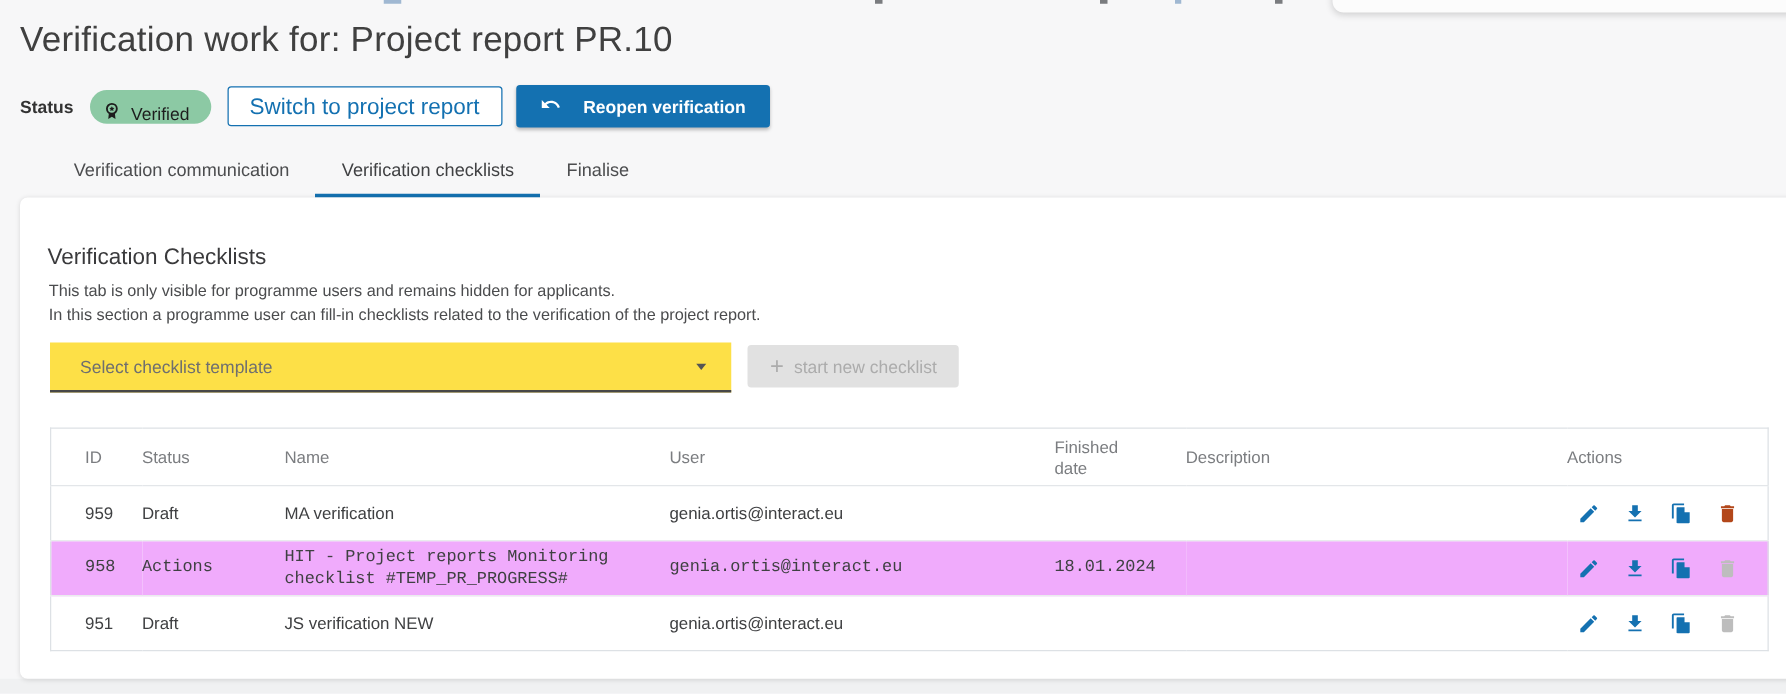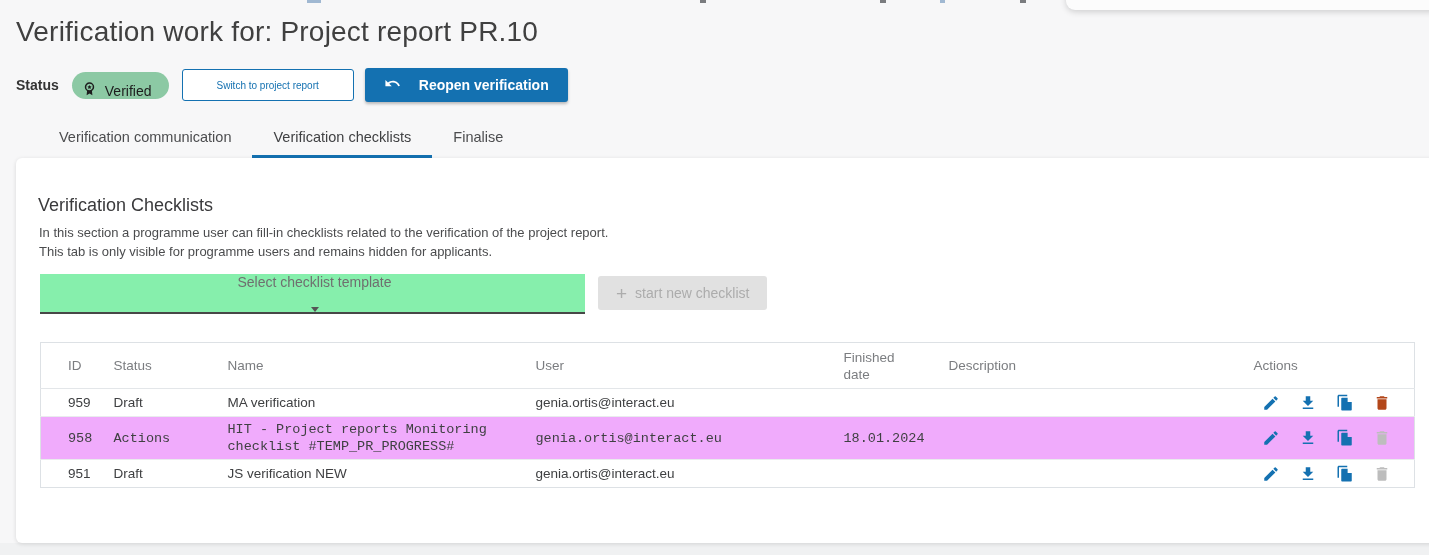--- a/index.html
+++ b/index.html
@@ -19,23 +19,23 @@
   .page-title { position:absolute; left:16px; top:16px; font-size:28px; color:#404040; letter-spacing:.2px; }
   .status-row { position:absolute; left:16px; top:68px; display:flex; align-items:center; height:34px; }
   .status-label { font-size:14px; font-weight:600; color:#333; margin-right:13px; }
   .badge {
     display:inline-flex; align-items:flex-end; gap:7px; height:27px;
     padding:0 17px 0 9px; border-radius:14px; background:var(--badge-green,#8cc9a4);
     color:#1d1d1d; font-size:14px; margin-right:13px;
   }
   .badge svg { display:block; }
   .btn-outline {
-    display:inline-flex; align-items:center; height:32px; padding:0 34px;
+    display:inline-flex; align-items:center; height:32px; padding:0 17px;
     background:#fff; border:1px solid var(--accent-blue,#1471b1); border-radius:3px;
-    color:var(--accent-blue,#1471b1); font-size:10px; margin-right:11px; cursor:pointer;
+    color:var(--accent-blue,#1471b1); font-size:18px; margin-right:11px; cursor:pointer;
     font-family:"Liberation Sans", sans-serif;
   }
   .btn-solid {
     display:inline-flex; align-items:center; gap:18px; height:34px; padding:0 19px;
     background:var(--accent-blue,#1471b1); border:none; border-radius:3px;
     color:#fff; font-size:14px; font-weight:700; cursor:pointer;
     box-shadow:0 2px 3px rgba(0,0,0,.25); font-family:"Liberation Sans", sans-serif;
   }
   .tabs { position:absolute; left:38px; top:118px; display:flex; height:40px; }
   .tab {
@@ -45,37 +45,37 @@
   .tab.active { border-bottom-color:var(--accent-blue,#1471b1); color:#404143; }
   .bottom-strip { position:absolute; left:0; top:543px; width:1429px; height:12px; background:#f0f1f2; }
   .panel {
     position:absolute; left:16px; top:158px; width:1421px; height:385px;
     background:#fff; border-radius:6px; box-shadow:0 1px 4px rgba(0,0,0,.13);
   }
   .section-heading { position:absolute; left:22px; top:37px; font-size:18px; color:#3a3a3c; }
   .section-desc { position:absolute; left:23px; top:66px; font-size:13px; color:#4b4c4e; line-height:18.5px; }
   .tpl-select {
     position:absolute; left:24px; top:116px; width:545px; height:40px;
-    background:#86efac; border:none; border-bottom:2px solid #474747;
-    display:flex; align-items:center; padding:0 20px 0 24px; cursor:pointer;flex-direction:column;
+    background:#fde047; border:none; border-bottom:2px solid #474747;
+    display:flex; align-items:center; padding:0 20px 0 24px; cursor:pointer;
   }
   .tpl-select .ph { flex:1; font-size:14px; color:#6f6f6f; }
   .caret-down { width:0; height:0; border-left:4px solid transparent; border-right:4px solid transparent; border-top:5px solid #555; }
   .start-btn {
     position:absolute; left:582px; top:118px; height:34px; padding:0 18px;
     background:#e1e1e1; border:none; border-radius:3px; display:inline-flex;
     align-items:center; gap:8px; color:#acacac; font-size:14px;
     font-family:"Liberation Sans", sans-serif;
   }
   .start-btn .plus { font-size:19px; line-height:1; font-weight:400; }
   .tbl-wrap { position:absolute; left:24px; top:184px; width:1375px; }
   table { border-collapse:collapse; table-layout:fixed; width:1375px; border:1px solid #dde1e5; }
   th { height:46px; font-weight:400; font-size:13.5px; color:#7b7d80; text-align:left;
        vertical-align:middle; padding:0 28px 0 0; line-height:17px; border-bottom:1px solid #e3e6e9; }
-  td { height:28px; font-size:13.5px; color:#3f4042; vertical-align:middle; padding:4px 30px 4px 0; line-height:17px; }
+  td { height:44px; font-size:13.5px; color:#3f4042; vertical-align:middle; padding:4px 30px 4px 0; line-height:17px; }
   th:first-child, td:first-child { padding-left:27px; }
   tbody tr + tr td { border-top:1px solid #e9eced; }
   tbody tr.hl { background:#f0abfc;font-family:Liberation Mono, monospace; }
   .actions { display:flex; align-items:center; gap:19px; padding-left:8px; }
   .icon-btn { width:18px; height:18px; padding:0; border:none; background:transparent;
               color:var(--accent-blue,#1471b1); cursor:pointer; }
   .icon-btn svg { display:block; width:18px; height:18px; fill:currentColor; }
   .icon-btn.delete { color:var(--delete-red,#b3471a); }
   .icon-btn.delete.disabled { color:var(--disabled-gray,#bdbdbd); cursor:default; }
 </style>
@@ -121,22 +121,22 @@
     <div class="tab">Verification communication</div>
     <div class="tab active">Verification checklists</div>
     <div class="tab">Finalise</div>
   </div>
 
   <div class="bottom-strip"></div>
 
   <div class="panel">
     <div class="section-heading">Verification Checklists</div>
     <div class="section-desc">
+      <div>This tab is only visible for programme users and remains hidden for applicants.</div>
       <div>In this section a programme user can fill-in checklists related to the verification of the project report.</div>
-      <div>This tab is only visible for programme users and remains hidden for applicants.</div>
     </div>
 
     <div class="tpl-select">
       <span class="ph">Select checklist template</span>
       <span class="caret-down"></span>
     </div>
 
     <button class="start-btn">
       <span class="plus">+</span>
       <span>start new checklist</span>

